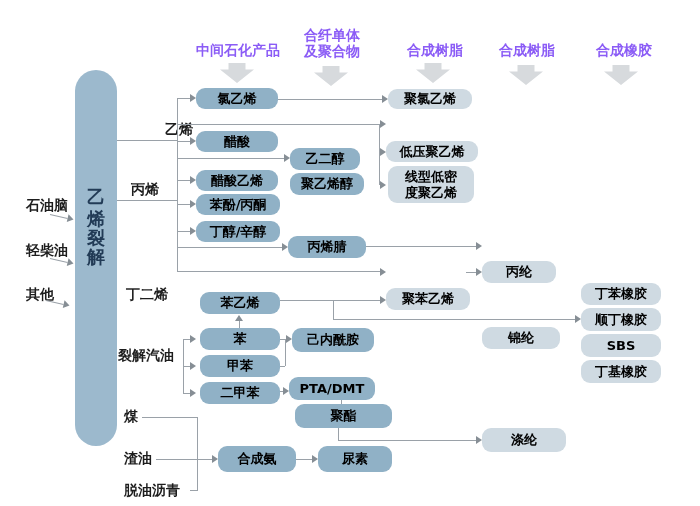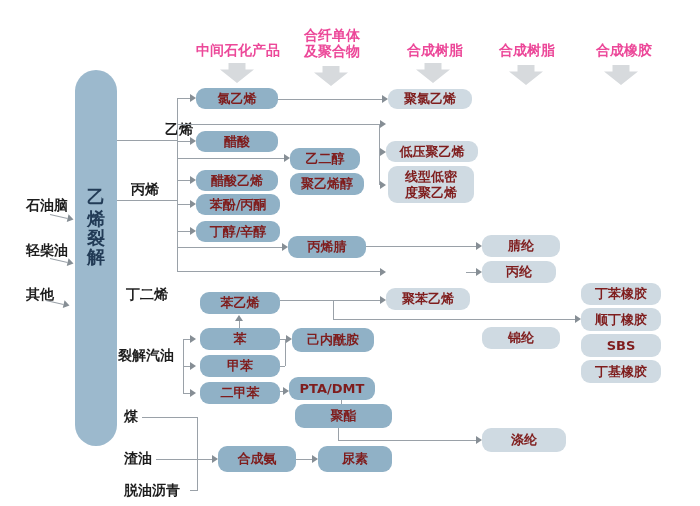--- a/index.html
+++ b/index.html
@@ -1,29 +1,29 @@
 <!DOCTYPE html>
 <html><head>
 <meta charset="utf-8">
 <style>
   html,body{margin:0;padding:0;background:#fff;}
   #canvas{position:relative;width:700px;height:506px;background:#ffffff;overflow:hidden;
           font-family:"DejaVu Sans",sans-serif;}
-  .hdr{position:absolute;font-size:14px;font-weight:700;color:#ec4899;text-align:center;
+  .hdr{position:absolute;font-size:14px;font-weight:700;color:#8b5cf6;text-align:center;
        white-space:pre-line;line-height:16px;}
   .darr{position:absolute;width:34px;height:20px;background:#d7dadd;
         clip-path:polygon(25% 0,75% 0,75% 32%,100% 32%,50% 100%,0 32%,25% 32%);}
   .pill{position:absolute;left:75px;top:70px;width:42px;height:376px;background:#9cb9cd;
         border-radius:21px;}
   .pilltext{position:absolute;top:104px;left:50%;transform:translateX(-50%);
         writing-mode:vertical-lr;text-orientation:upright;letter-spacing:20px;
         font-size:18px;font-weight:700;color:#223b56;}
   .lbl{position:absolute;font-size:14px;font-weight:600;color:#1d1d1d;white-space:nowrap;}
   .box{position:absolute;border-radius:9px;display:flex;align-items:center;justify-content:center;
-       font-size:13px;font-weight:700;color:#7f1d1d;text-align:center;white-space:pre-line;
+       font-size:13px;font-weight:700;color:#000000;text-align:center;white-space:pre-line;
        line-height:16px;}
   .dark{background:#90b1c6;}
   .light{background:#cfdae2;}
   .hl{position:absolute;height:1px;background:#9aa1a8;}
   .vl{position:absolute;width:1px;background:#9aa1a8;}
   .ar{position:absolute;width:0;height:0;border-top:4px solid transparent;
       border-bottom:4px solid transparent;border-left:6px solid #868e95;}
   .au{position:absolute;width:0;height:0;border-left:4px solid transparent;
       border-right:4px solid transparent;border-bottom:6px solid #868e95;}
   .tilt{position:absolute;transform:rotate(13deg);transform-origin:left center;width:26px;height:9px;}
@@ -155,21 +155,20 @@
   <div class="box dark" style="left:289px;top:377px;width:86px;height:23px;">PTA/DMT</div>
   <div class="box dark" style="left:295px;top:404px;width:97px;height:24px;">聚酯</div>
   <div class="box dark" style="left:318px;top:446px;width:74px;height:26px;">尿素</div>
 
   <div class="box light" style="left:388px;top:89px;width:84px;height:20px;">聚氯乙烯</div>
   <div class="box light" style="left:386px;top:141px;width:92px;height:21px;">低压聚乙烯</div>
   <div class="box light" style="left:388px;top:166px;width:86px;height:37px;">线型低密
 度聚乙烯</div>
   <div class="box light" style="left:386px;top:288px;width:84px;height:22px;">聚苯乙烯</div>
 
-  <div class="box light" style="left:482px;top:235px;width:78px;height:22px;">腈纶</div>
   <div class="box light" style="left:482px;top:261px;width:74px;height:22px;">丙纶</div>
   <div class="box light" style="left:482px;top:327px;width:78px;height:22px;">锦纶</div>
   <div class="box light" style="left:482px;top:428px;width:84px;height:24px;">涤纶</div>
 
   <div class="box light" style="left:581px;top:283px;width:80px;height:22px;">丁苯橡胶</div>
   <div class="box light" style="left:581px;top:308px;width:80px;height:23px;">顺丁橡胶</div>
   <div class="box light" style="left:581px;top:334px;width:80px;height:23px;">SBS</div>
   <div class="box light" style="left:581px;top:360px;width:80px;height:23px;">丁基橡胶</div>
 
 </div>

